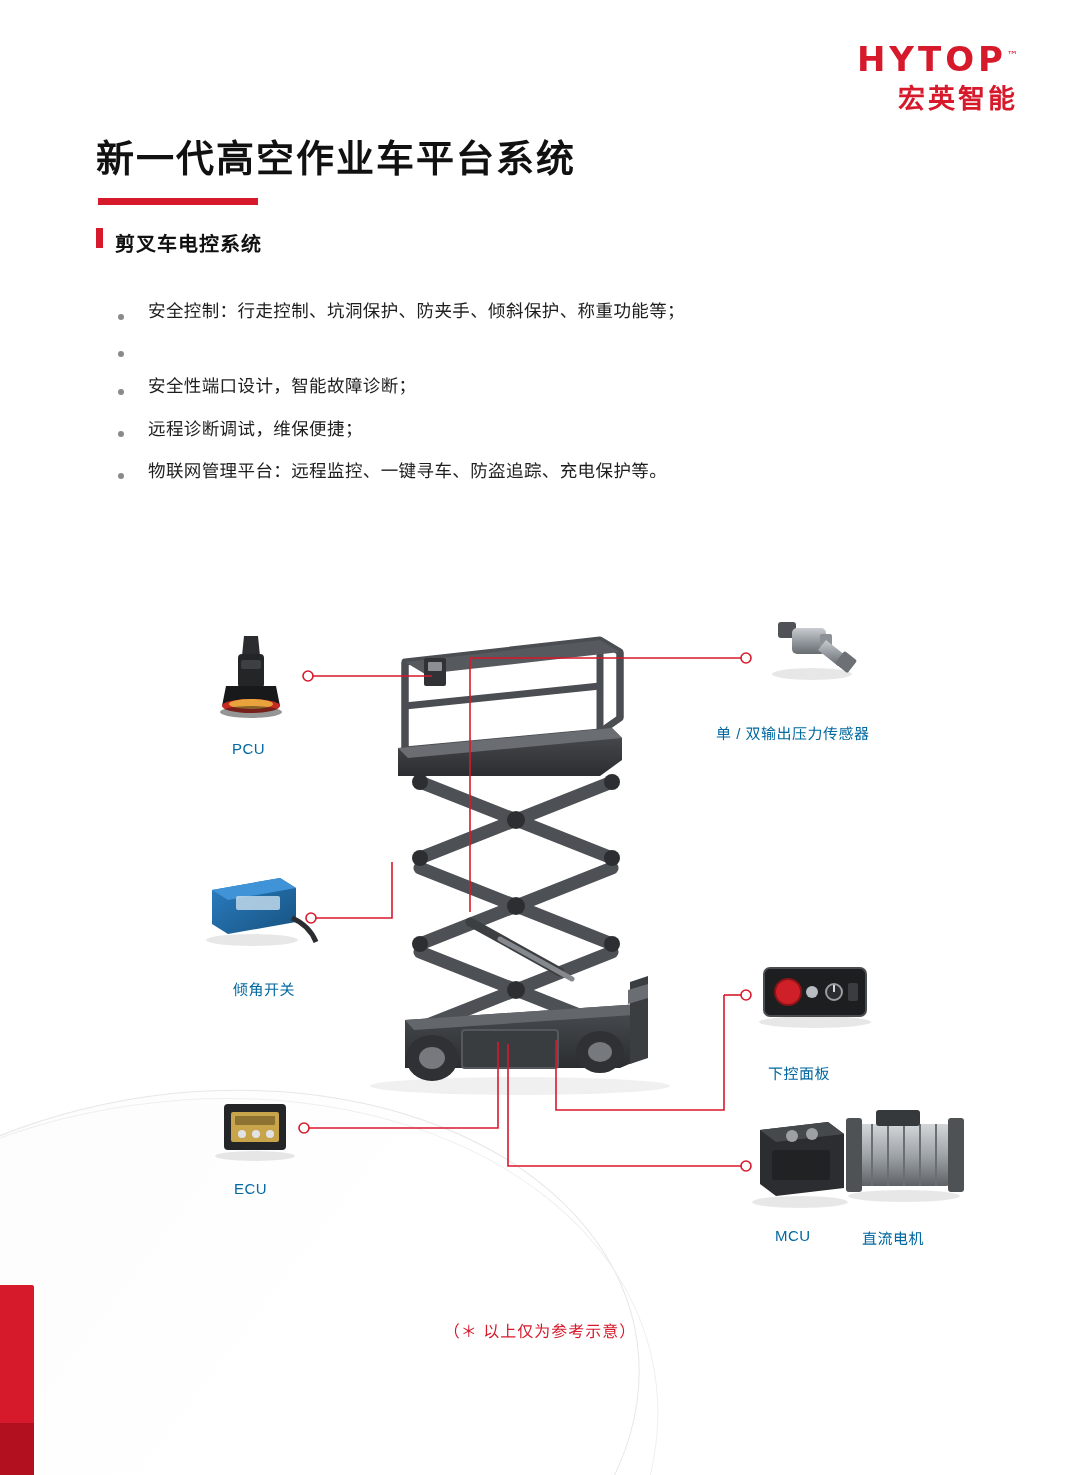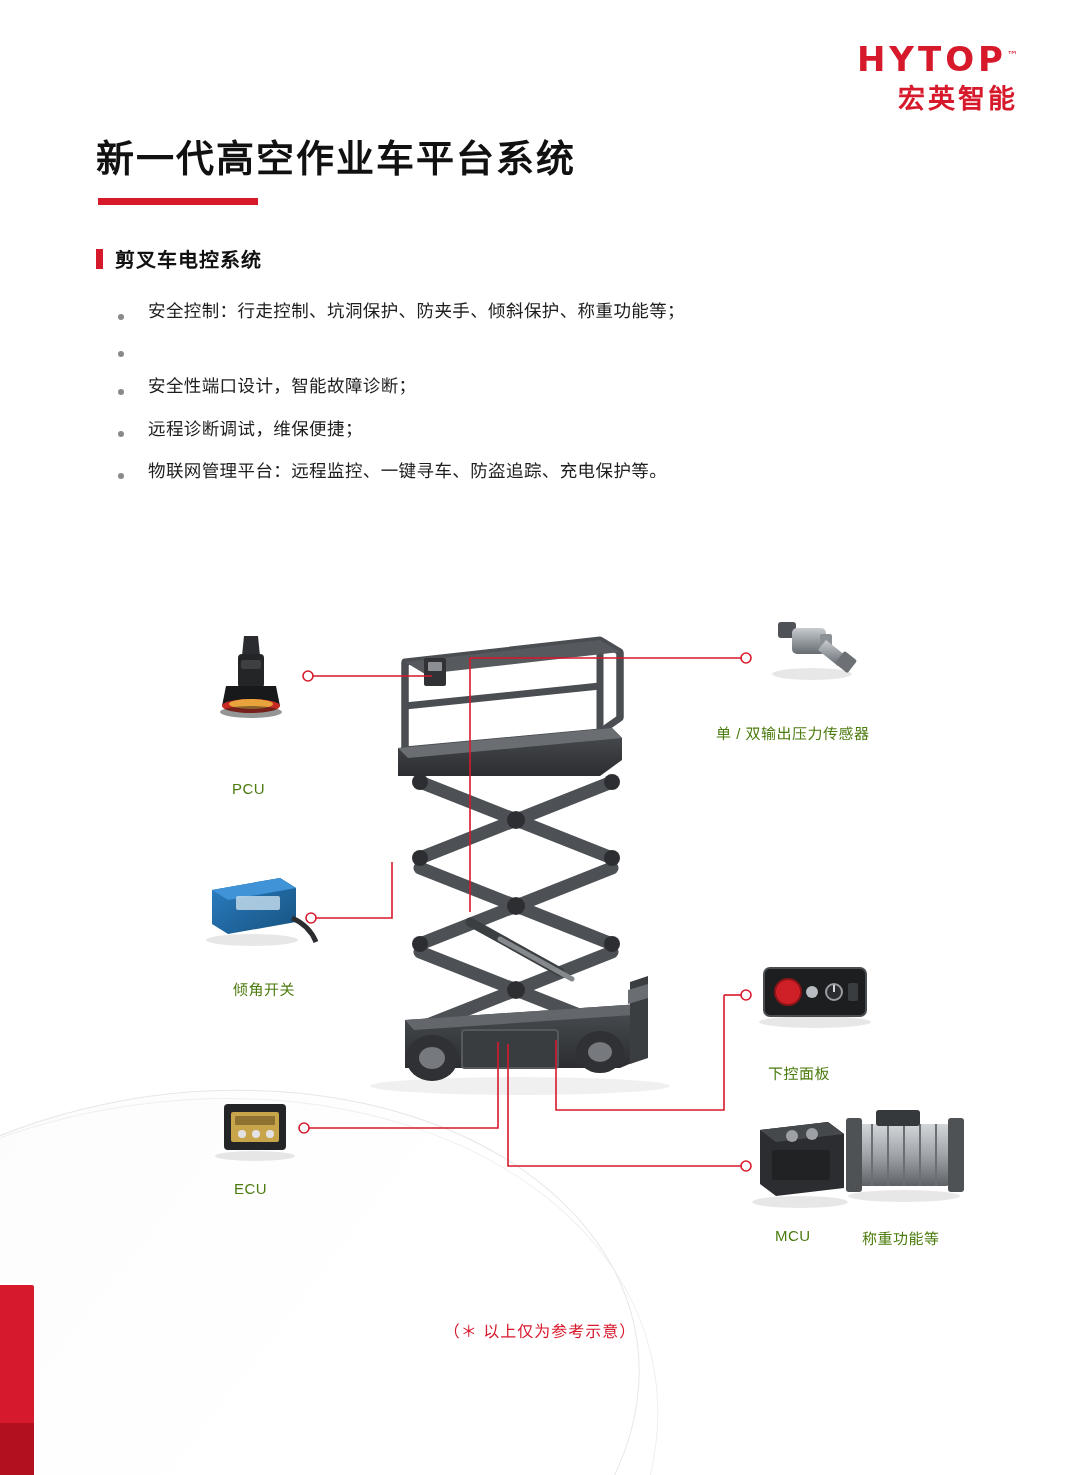--- a/index.html
+++ b/index.html
@@ -106,23 +106,22 @@
     left: 98px;
     top: 198px;
     width: 160px;
     height: 7px;
     background: #d7192c;
   }
 
   .subtitle-wrap {
     position: absolute;
     left: 96px;
-    top: 244px;
+    top: 228px;
     display: flex;
-    align-items: center;
   }
   .subtitle-tick {
     width: 7px;
     height: 20px;
     background: #d7192c;
     margin-right: 12px;
   }
   .subtitle {
     font-size: 20px;
     font-weight: 700;
@@ -167,21 +166,21 @@
     height: 700px;
   }
   .diagram svg {
     position: absolute;
     left: 0;
     top: 0;
   }
   .part-label {
     position: absolute;
     font-size: 15px;
-    color: #4d7c0f;
+    color: #0369a1;
     letter-spacing: 0.5px;
     white-space: nowrap;
   }
 
   .footnote {
     position: absolute;
     left: 0;
     top: 1318px;
     width: 1080px;
     text-align: center;
@@ -413,22 +412,22 @@
         <line x1="920" y1="524" x2="920" y2="586"></line>
         <line x1="936" y1="524" x2="936" y2="586"></line>
       </g>
       <rect x="846" y="518" width="16" height="74" rx="3" fill="#4e5255"></rect>
       <rect x="948" y="518" width="16" height="74" rx="3" fill="#4e5255"></rect>
       <rect x="876" y="510" width="44" height="16" rx="3" fill="#36393c"></rect>
       <ellipse cx="904" cy="596" rx="56" ry="6" fill="#111315" opacity="0.10"></ellipse>
     </g>
   </svg>
 
-  <div class="part-label" style="left:232px; top:140px;margin-top:40px;">PCU</div>
+  <div class="part-label" style="left:232px; top:140px;">PCU</div>
   <div class="part-label" style="left:716px; top:122px;">单 / 双输出压力传感器</div>
   <div class="part-label" style="left:233px; top:378px;">倾角开关</div>
   <div class="part-label" style="left:768px; top:462px;">下控面板</div>
   <div class="part-label" style="left:234px; top:580px;text-align:right;">ECU</div>
   <div class="part-label" style="left:775px; top:627px;">MCU</div>
-  <div class="part-label" style="left:862px; top:627px;">称重功能等</div>
+  <div class="part-label" style="left:862px; top:627px;">直流电机</div>
 </div>
 
 <div class="footnote">（＊ 以上仅为参考示意）</div>
 
 </body></html>

